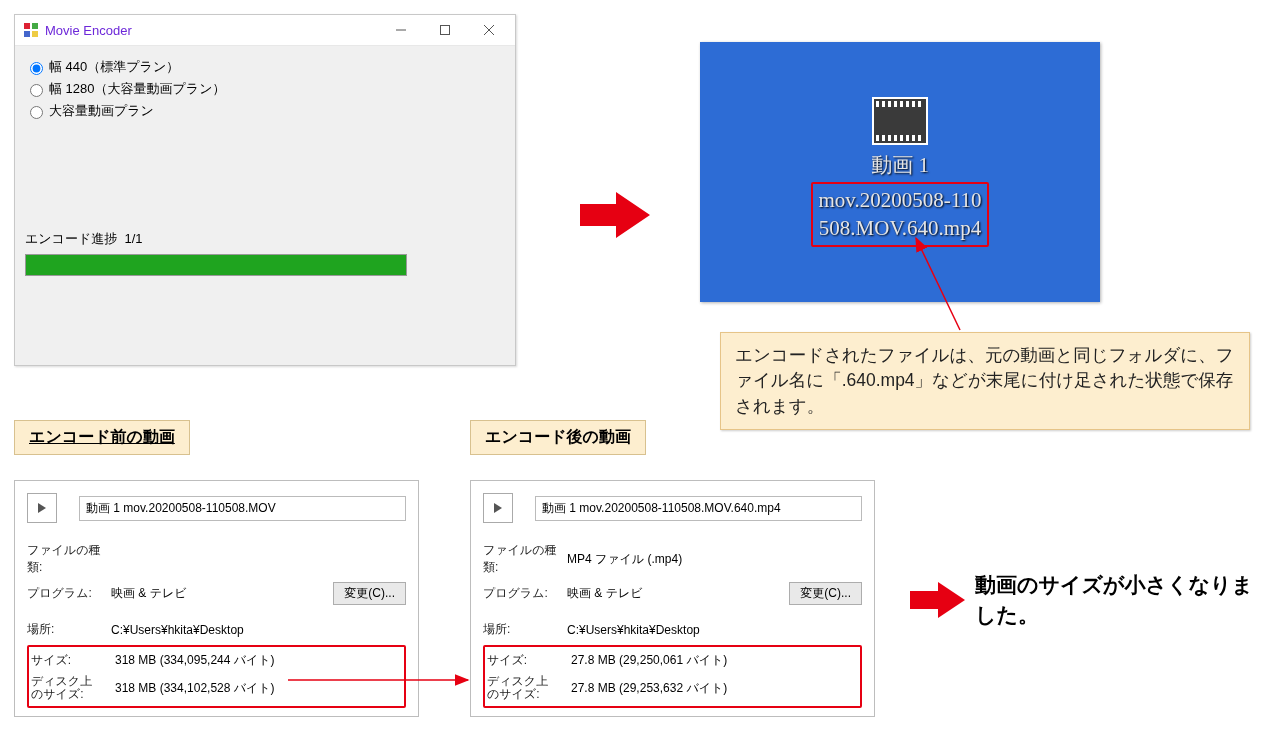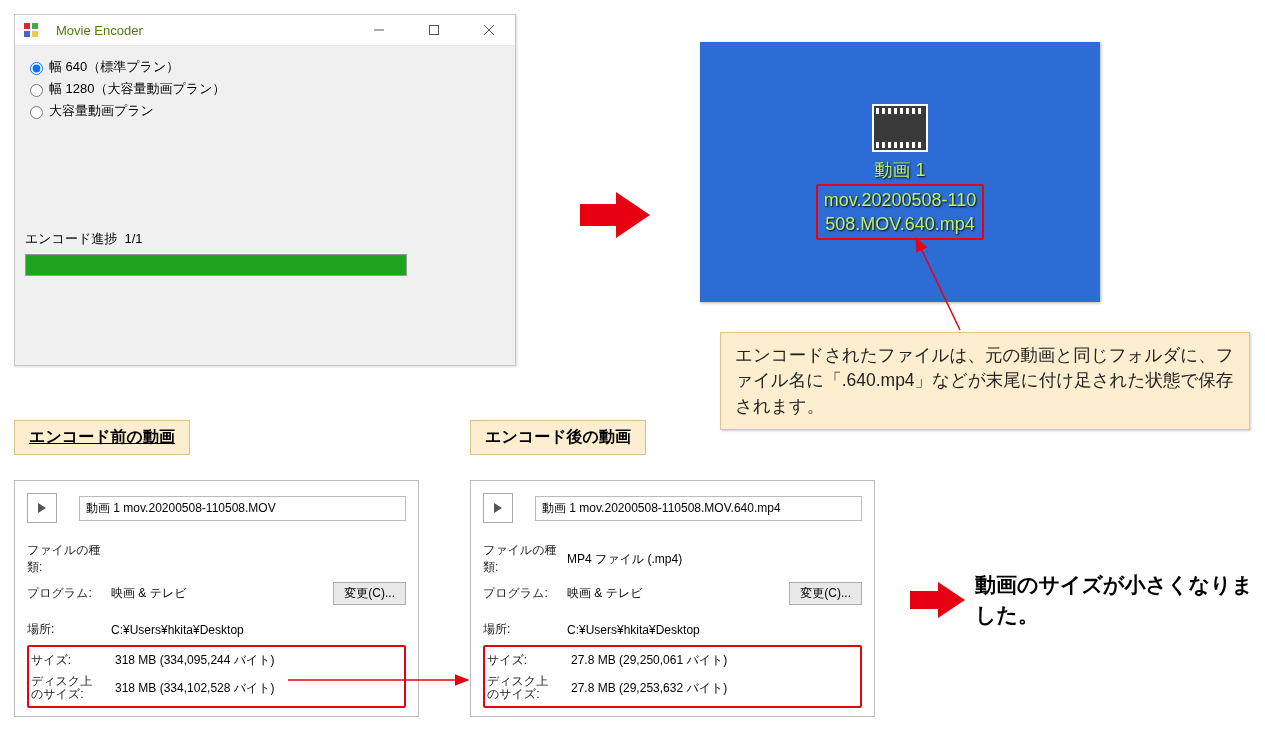--- a/index.html
+++ b/index.html
@@ -22,24 +22,23 @@
     border: 1px solid #c8c8c8;
     background: #f0f0f0;
     box-shadow: 1px 1px 2px rgba(0,0,0,.15);
   }
   .titlebar {
     height: 30px;
     background: #fff;
     display: flex;
     align-items: center;
     padding: 0 4px 0 8px;
-    color: #4d7c0f;
+    color: #6d28d9;
     font-size: 13px;
     border-bottom: 1px solid #e8e8e8;
-    gap: 11px;
   }
   .titlebar .app-icon {
     width: 16px; height: 16px;
     margin-right: 6px;
     display: inline-block;
   }
   .titlebar .spacer { flex: 1; }
   .titlebar .winbtn {
     width: 44px; height: 28px;
     display: flex; align-items: center; justify-content: center;
@@ -83,25 +82,26 @@
   .video-icon::before, .video-icon::after {
     content:"";
     position:absolute;
     left:2px; right:2px;
     height:6px;
     background-image: repeating-linear-gradient(to right,#fff 0,#fff 3px,transparent 3px,transparent 6px);
   }
   .video-icon::before { top:2px; }
   .video-icon::after { bottom:2px; }
   .desktop-label {
-    color:#bef264;
+    color:#e5e5e5;
     text-shadow:1px 1px 2px #000;
-    font-size:18px;
+    font-size:21px;
     line-height:1.35;
     padding:0 4px;
+    font-family:Liberation Serif, serif;
   }
   .desktop-filename-box {
     border: 2.5px solid #e60012;
     border-radius:2px;
     padding: 2px 6px;
     margin-top: 2px;
   }
   
   .callout {
     position:absolute;
@@ -208,21 +208,21 @@
     <span class="winbtn">
       <svg width="10" height="10">
           <line x1="0" y1="0" x2="10" y2="10" stroke="#555" stroke-width="1"></line>
           <line x1="10" y1="0" x2="0" y2="10" stroke="#555" stroke-width="1"></line>
         </svg>
     </span>
   </div>
   <div class="encoder-body">
     <label class="radio-row">
       <input type="radio" name="w" checked="" style="">
-      <span>幅 640（標準プラン）</span>
+      <span>幅 440（標準プラン）</span>
     </label>
     <label class="radio-row">
       <input type="radio" name="w" style="">
       <span>幅 1280（大容量動画プラン）</span>
     </label>
     <label class="radio-row">
       <input type="radio" name="w" style="">
       <span>大容量動画プラン</span>
     </label>
     <div class="progress-label">

